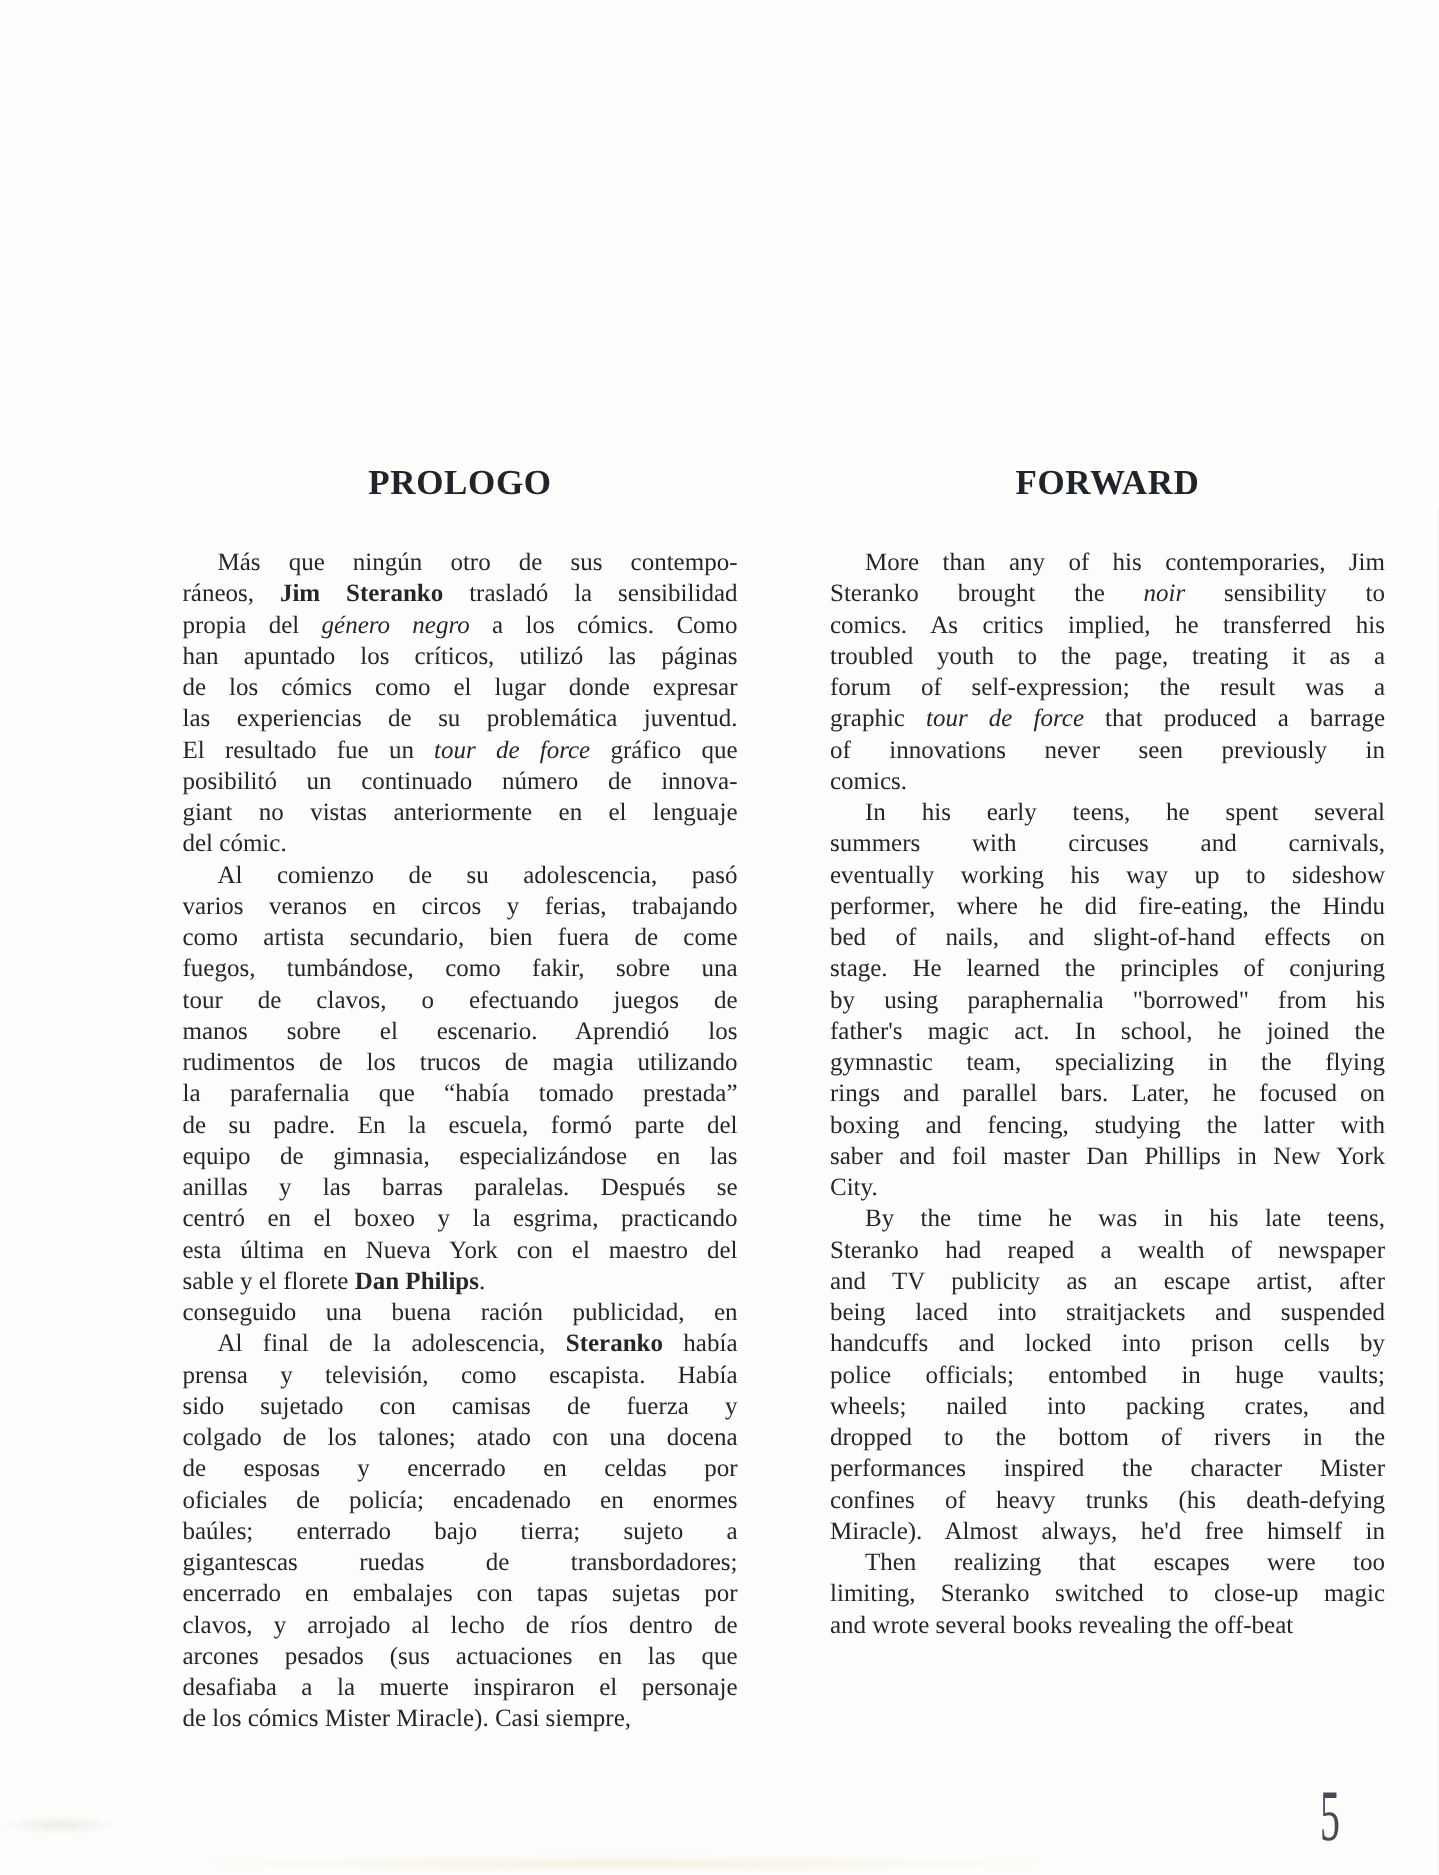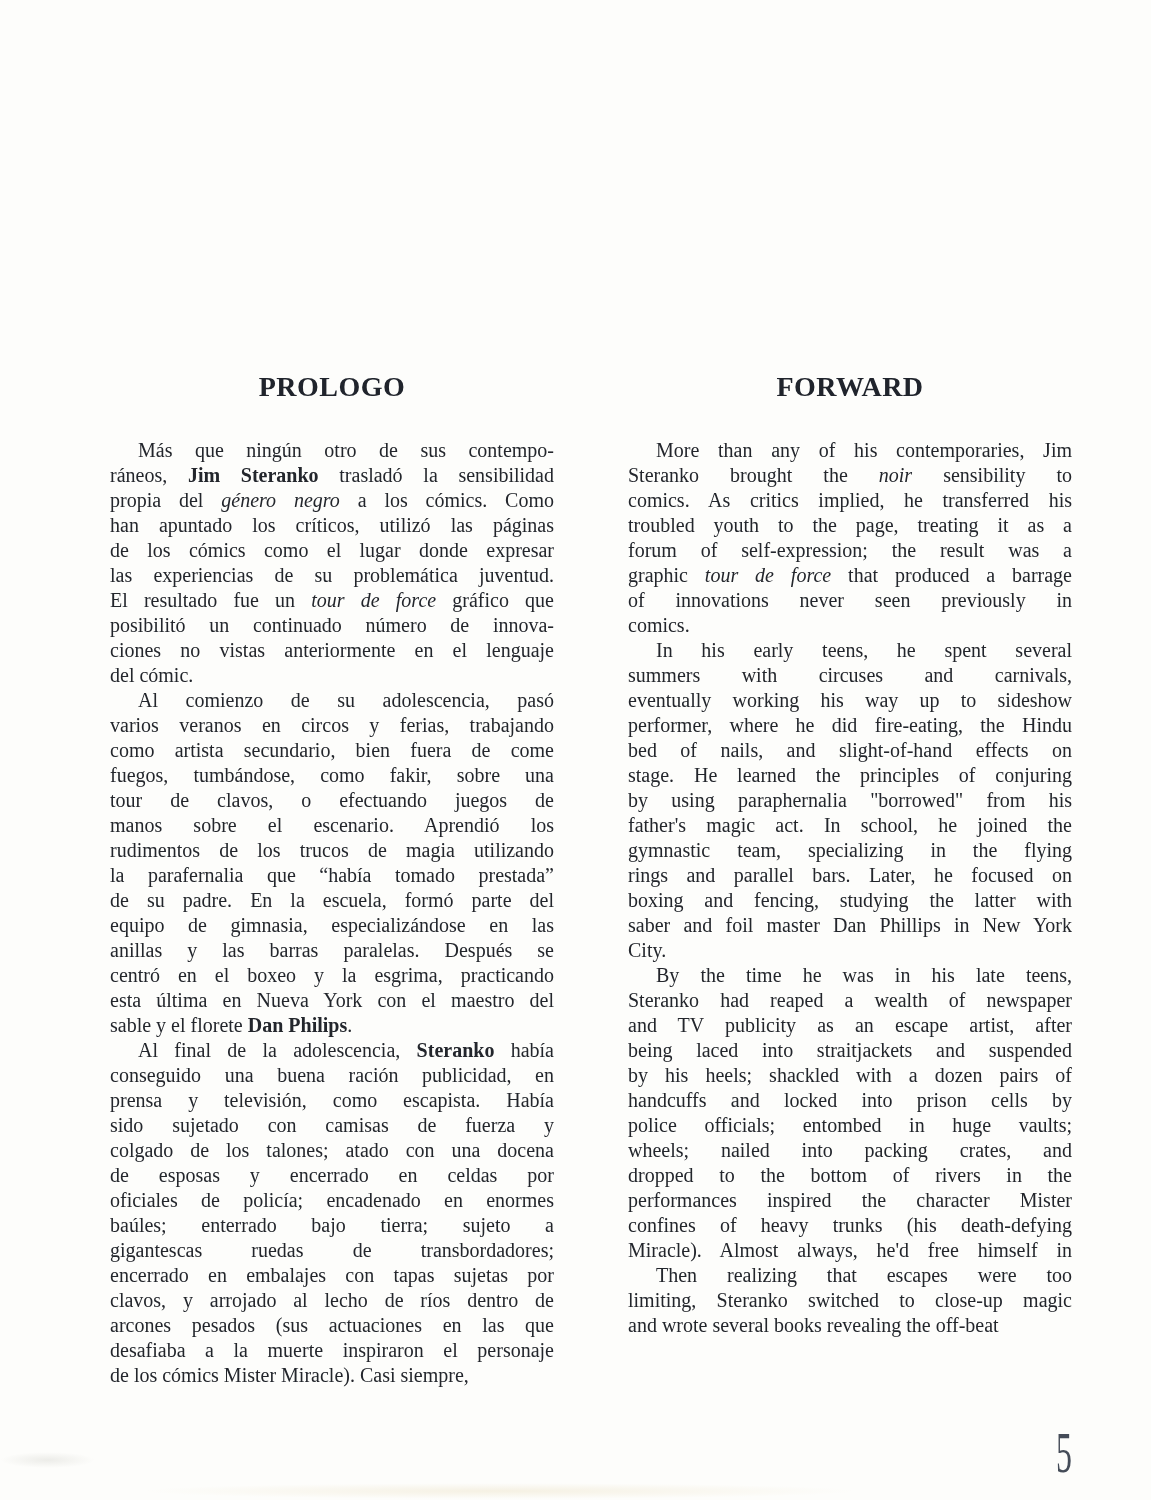--- a/index.html
+++ b/index.html
@@ -12,20 +12,21 @@
     width: 1151px;
     height: 1500px;
     background: #fdfdfb;
     overflow: hidden;
     font-family: "Liberation Serif", serif;
   }
   .column {
     position: absolute;
     top: 370px;
     width: 444px;
+    margin-left: 36px;
   }
   .col-left  { left: 110px; }
   .col-right { left: 628px; }
   .heading {
     margin: 0 0 34px 0;
     height: 34px;
     line-height: 34px;
     text-align: center;
     font-size: 28px;
     font-weight: bold;
@@ -90,42 +91,42 @@
     <div class="paragraphs">
         <div class="para">
           <div class="line first">Más que ningún otro de sus contempo-</div>
           <div class="line">ráneos, <b>Jim Steranko</b> trasladó la sensibilidad</div>
           <div class="line">propia del <i>género negro</i> a los cómics. Como</div>
           <div class="line">han apuntado los críticos, utilizó las páginas</div>
           <div class="line">de los cómics como el lugar donde expresar</div>
           <div class="line">las experiencias de su problemática juventud.</div>
           <div class="line">El resultado fue un <i>tour de force</i> gráfico que</div>
           <div class="line">posibilitó un continuado número de innova-</div>
-          <div class="line">ciones no vistas anteriormente en el lenguaje</div>
+          <div class="line">giant no vistas anteriormente en el lenguaje</div>
           <div class="line para-last">del cómic.</div>
         </div>
         <div class="para">
           <div class="line first">Al comienzo de su adolescencia, pasó</div>
           <div class="line">varios veranos en circos y ferias, trabajando</div>
           <div class="line">como artista secundario, bien fuera de come</div>
           <div class="line">fuegos, tumbándose, como fakir, sobre una</div>
           <div class="line">tour de clavos, o efectuando juegos de</div>
           <div class="line">manos sobre el escenario. Aprendió los</div>
           <div class="line">rudimentos de los trucos de magia utilizando</div>
           <div class="line">la parafernalia que “había tomado prestada”</div>
           <div class="line">de su padre. En la escuela, formó parte del</div>
           <div class="line">equipo de gimnasia, especializándose en las</div>
           <div class="line">anillas y las barras paralelas. Después se</div>
           <div class="line">centró en el boxeo y la esgrima, practicando</div>
           <div class="line">esta última en Nueva York con el maestro del</div>
           <div class="line para-last">sable y el florete <b>Dan Philips</b>.</div>
         </div>
         <div class="para">
+          <div class="line">conseguido una buena ración publicidad, en</div>
           <div class="line first">Al final de la adolescencia, <b>Steranko</b> había</div>
-          <div class="line">conseguido una buena ración publicidad, en</div>
           <div class="line">prensa y televisión, como escapista. Había</div>
           <div class="line">sido sujetado con camisas de fuerza y</div>
           <div class="line">colgado de los talones; atado con una docena</div>
           <div class="line">de esposas y encerrado en celdas por</div>
           <div class="line">oficiales de policía; encadenado en enormes</div>
           <div class="line">baúles; enterrado bajo tierra; sujeto a</div>
           <div class="line">gigantescas ruedas de transbordadores;</div>
           <div class="line">encerrado en embalajes con tapas sujetas por</div>
           <div class="line">clavos, y arrojado al lecho de ríos dentro de</div>
           <div class="line">arcones pesados (sus actuaciones en las que</div>
@@ -161,21 +162,20 @@
           <div class="line">rings and parallel bars. Later, he focused on</div>
           <div class="line">boxing and fencing, studying the latter with</div>
           <div class="line">saber and foil master Dan Phillips in New York</div>
           <div class="line para-last">City.</div>
         </div>
         <div class="para">
           <div class="line first">By the time he was in his late teens,</div>
           <div class="line">Steranko had reaped a wealth of newspaper</div>
           <div class="line">and TV publicity as an escape artist, after</div>
           <div class="line">being laced into straitjackets and suspended</div>
-          <div class="line">by his heels; shackled with a dozen pairs of</div>
           <div class="line">handcuffs and locked into prison cells by</div>
           <div class="line">police officials; entombed in huge vaults;</div>
           <div class="line">wheels; nailed into packing crates, and</div>
           <div class="line">dropped to the bottom of rivers in the</div>
           <div class="line">performances inspired the character Mister</div>
           <div class="line">confines of heavy trunks (his death-defying</div>
           <div class="line">Miracle). Almost always, he'd free himself in</div>
         </div>
         <div class="para">
           <div class="line first">Then realizing that escapes were too</div>

